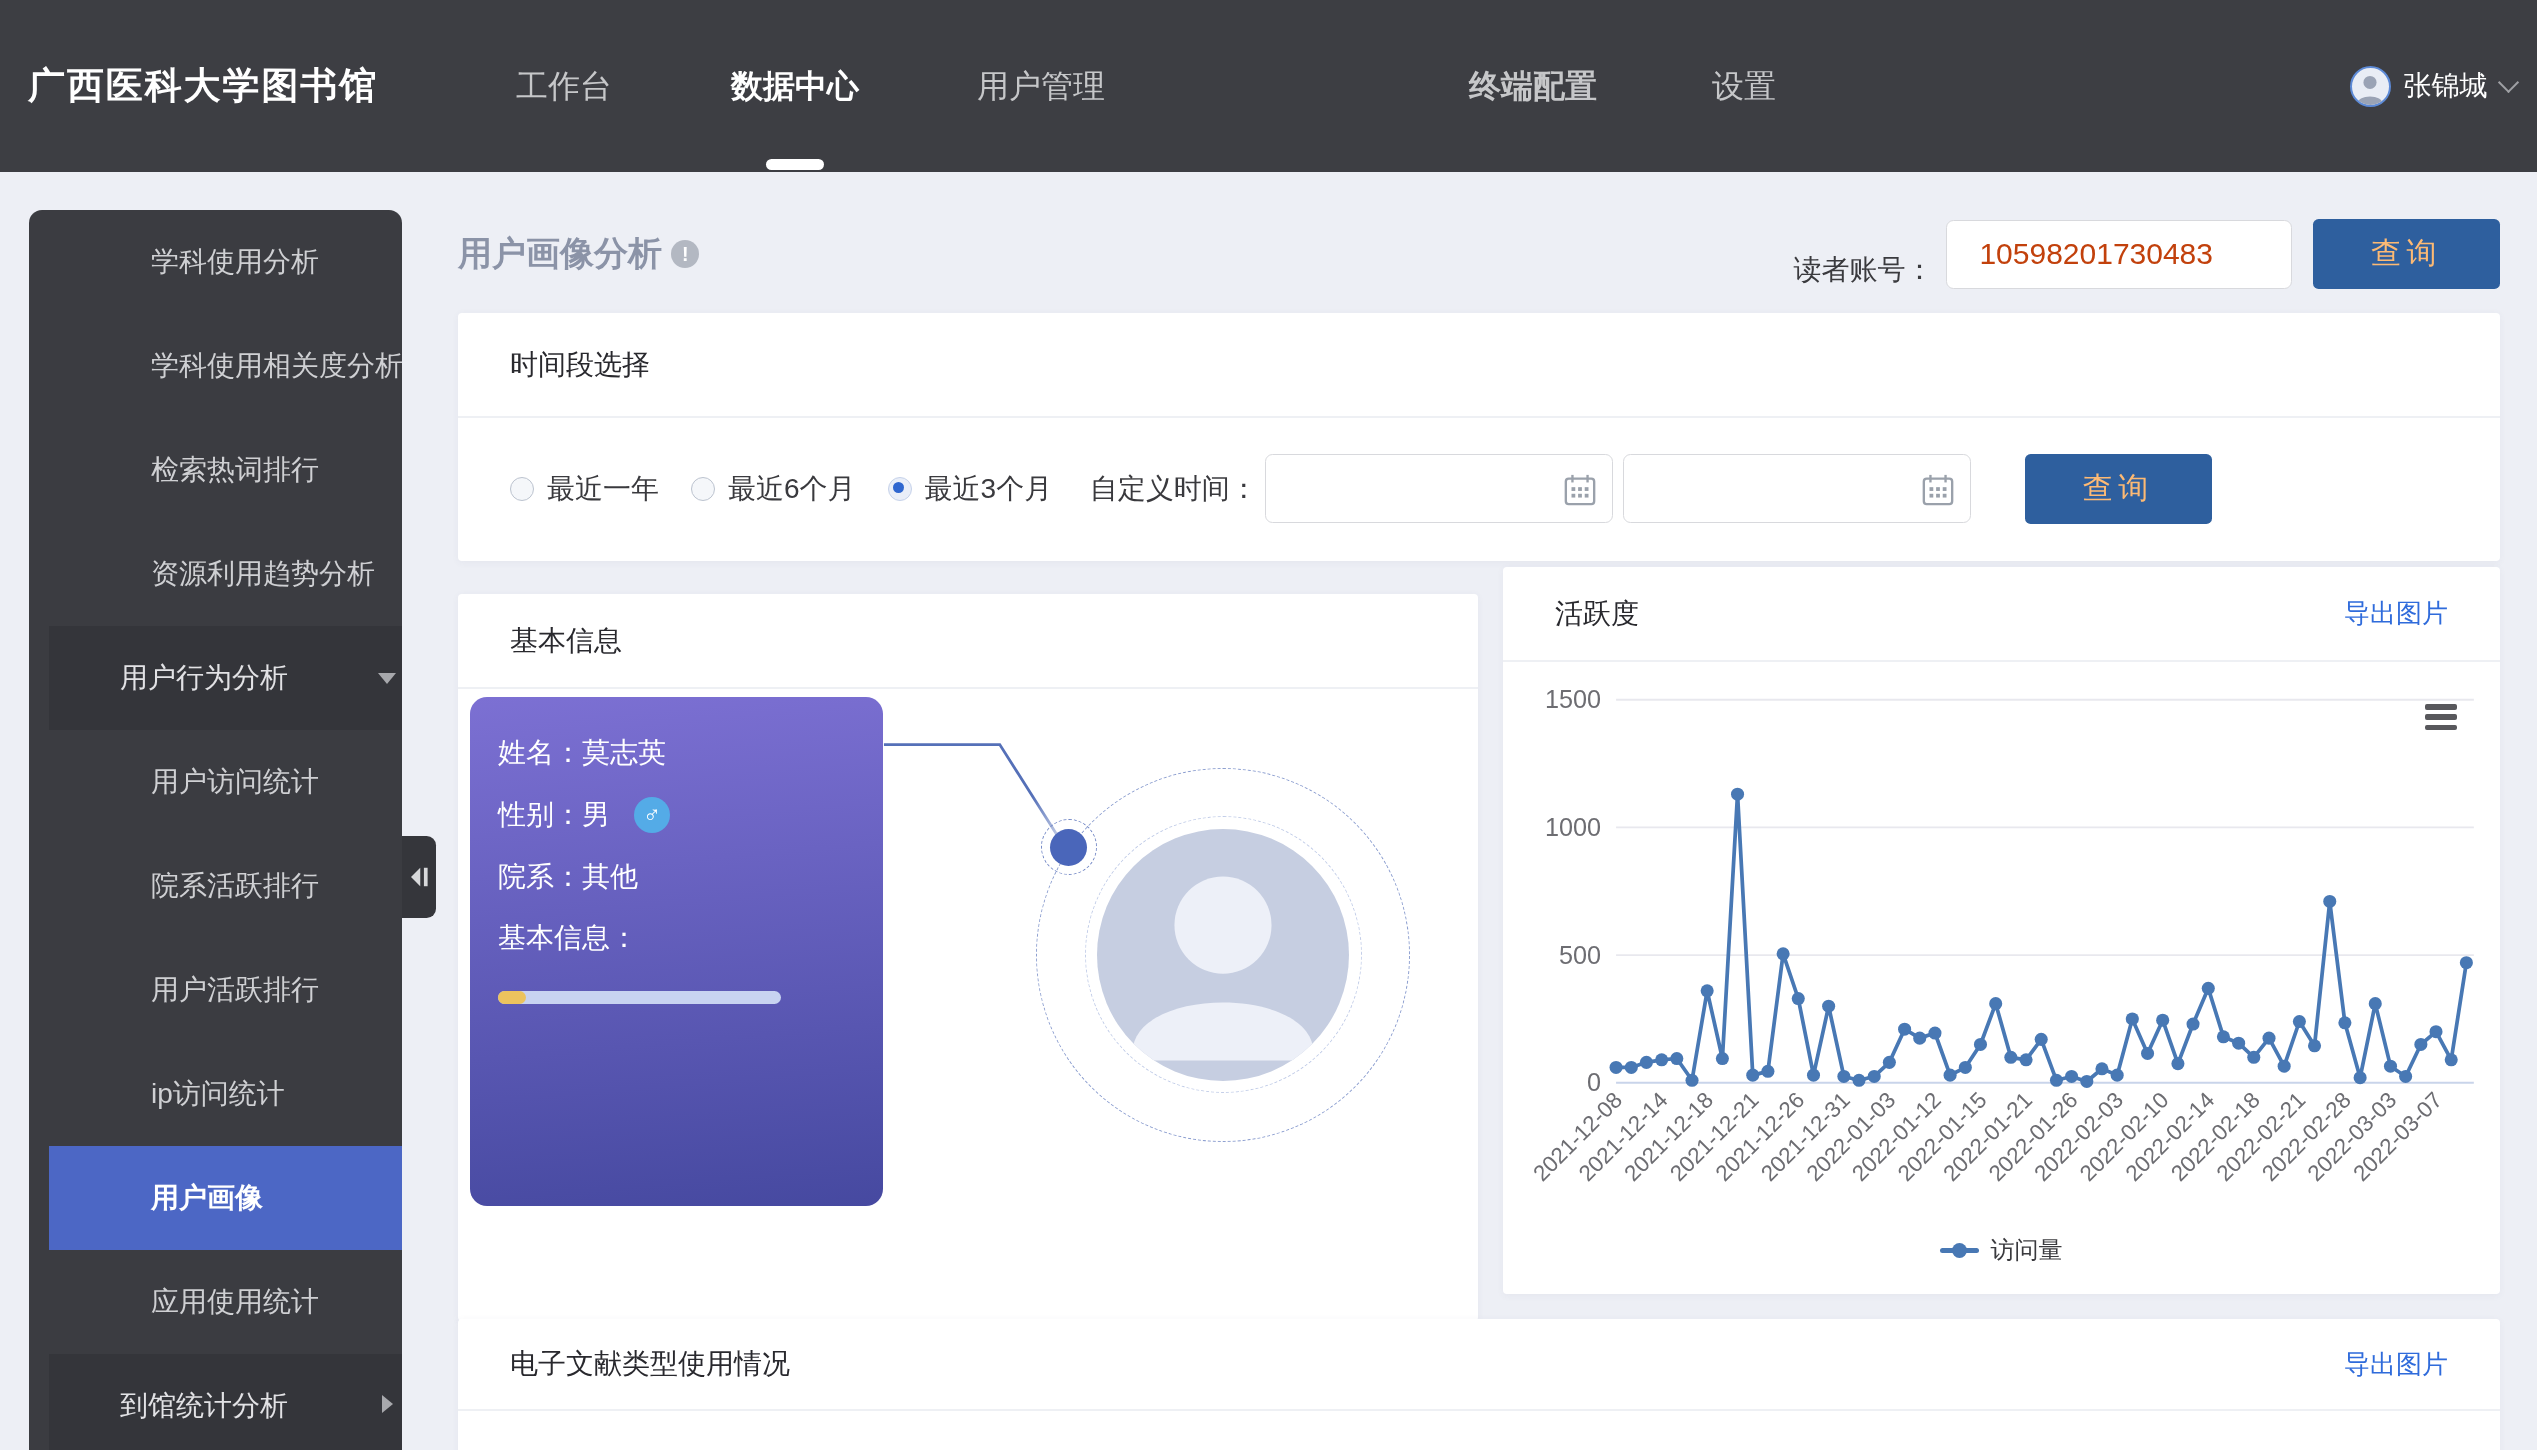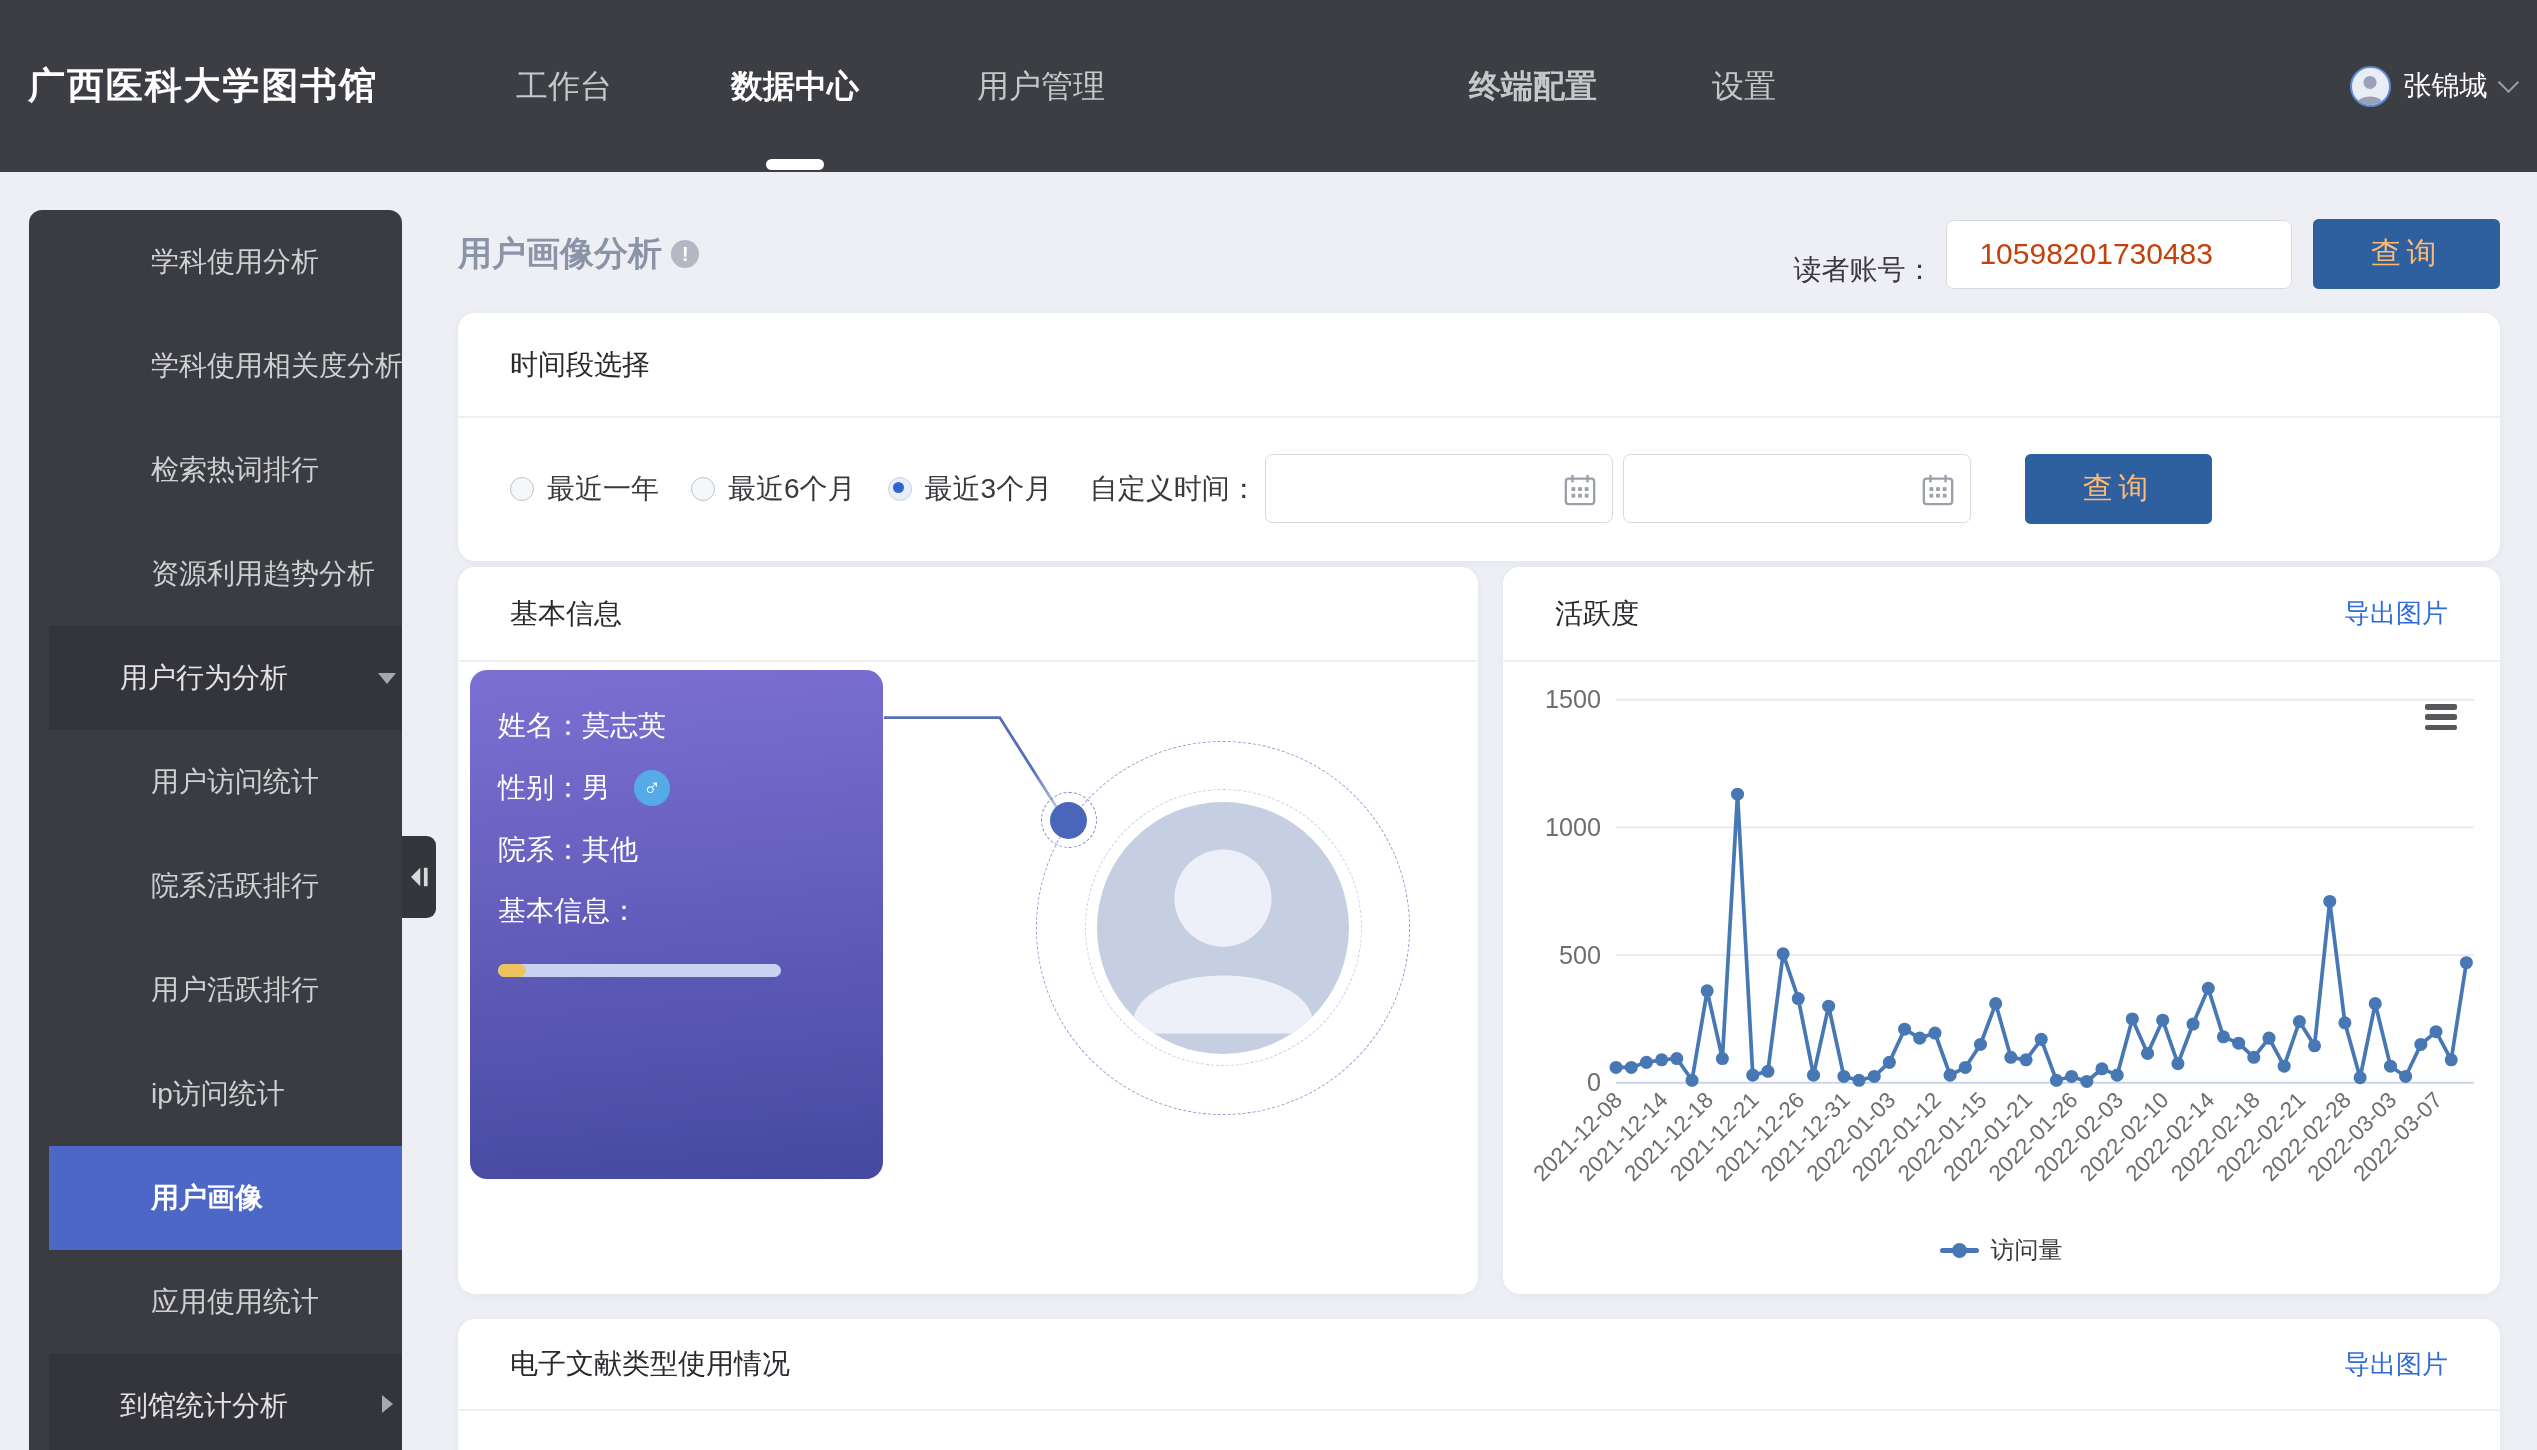--- a/index.html
+++ b/index.html
@@ -52,21 +52,21 @@
                font-size:19.6px; font-weight:bold; text-align:center; line-height:28px; margin-left:9.3px; }
   .title-right { margin-left:auto; display:flex; align-items:flex-end; }
   .reader-label { font-size:28px; color:#3a3a3e; }
   .reader-input { width:346px; height:69px; margin-left:13px; background:#fff;
                   border:1.9px solid #d8d9dd; border-radius:7.5px; font-size:30px; color:#c2410c;
                   padding-left:32px; font-family:inherit; }
   .btn-primary { height:70px; background:#2e5f9e; border:none; border-radius:5.6px; color:#fdba74;
                  font-size:30px; font-family:inherit; cursor:pointer; letter-spacing:5.6px; }
   .btn-query-top { width:187px; margin-left:20.6px; }
   
-  .card { position:absolute; background:#fff; border-radius:17px;
+  .card { position:absolute; background:#fff; border-radius:4px;
           box-shadow:0 1.9px 7.5px rgba(70,80,120,0.05); }
   .card-h { position:absolute; left:52px; top:0; height:93px; line-height:93px;
             font-size:28px; color:#29292e; font-weight:500; }
   .card-divider { position:absolute; left:0; right:0; top:93px; height:1.9px; background:#eef0f4; }
   .export-link { position:absolute; right:52px; top:0; height:93px; line-height:93px;
                  font-size:26px; color:#2f6bdb; cursor:pointer; }
   
   .card-time { left:458px; top:313px; width:2042px; height:248px; }
   .card-time .card-h { height:103px; line-height:103px; }
   .card-time .card-divider { top:103px; }
@@ -77,21 +77,21 @@
   .radio.selected { background:#e9eef8; border-color:#c6d2ea; }
   .radio.selected::after { content:""; position:absolute; left:4.7px; top:4.7px; width:11.2px; height:11.2px;
                            border-radius:50%; background:#2e66cf; }
   .radio-label { font-size:28px; color:#3a3a3e; margin-right:32px; cursor:pointer; }
   .custom-label { font-size:28px; color:#3a3a3e; margin-left:5.6px; margin-right:7.5px; }
   .date-input { width:348px; height:69px; border:1.9px solid #d8d9dd; border-radius:7.5px; background:#fff;
                 position:relative; margin-right:9.3px; cursor:text; }
   .date-input svg { position:absolute; right:15px; top:18px; }
   .btn-query-card { width:187px; margin-left:45px; }
   
-  .card-basic { left:458px; top:567px; width:1020px; height:727px;padding-left:16px; }
+  .card-basic { left:458px; top:594px; width:1020px; height:727px;padding-left:16px; }
   .purple-card { position:absolute; left:12px; top:103px; width:413px; height:509px;
                  border-radius:17px; background:linear-gradient(175deg,#7c70d3 0%,#4649a0 100%); }
   .p-row { position:absolute; left:28px; height:37px; display:flex; align-items:center;
            font-size:28px; color:#fff; white-space:nowrap; }
   .male-icon { width:36px; height:36px; border-radius:50%; background:#54abe7; color:#fff;
                font-size:24px; line-height:36px; text-align:center; margin-left:24px; }
   .level-track { position:absolute; left:28px; top:294px; width:283px; height:13px;
                  border-radius:6.5px; background:#c8d3f1; }
   .level-fill { height:13px; border-radius:6.5px; background:#ecc35e; }
   .avatar-glow { position:absolute; left:518px; top:113px; width:495px; height:495px; border-radius:50%;

